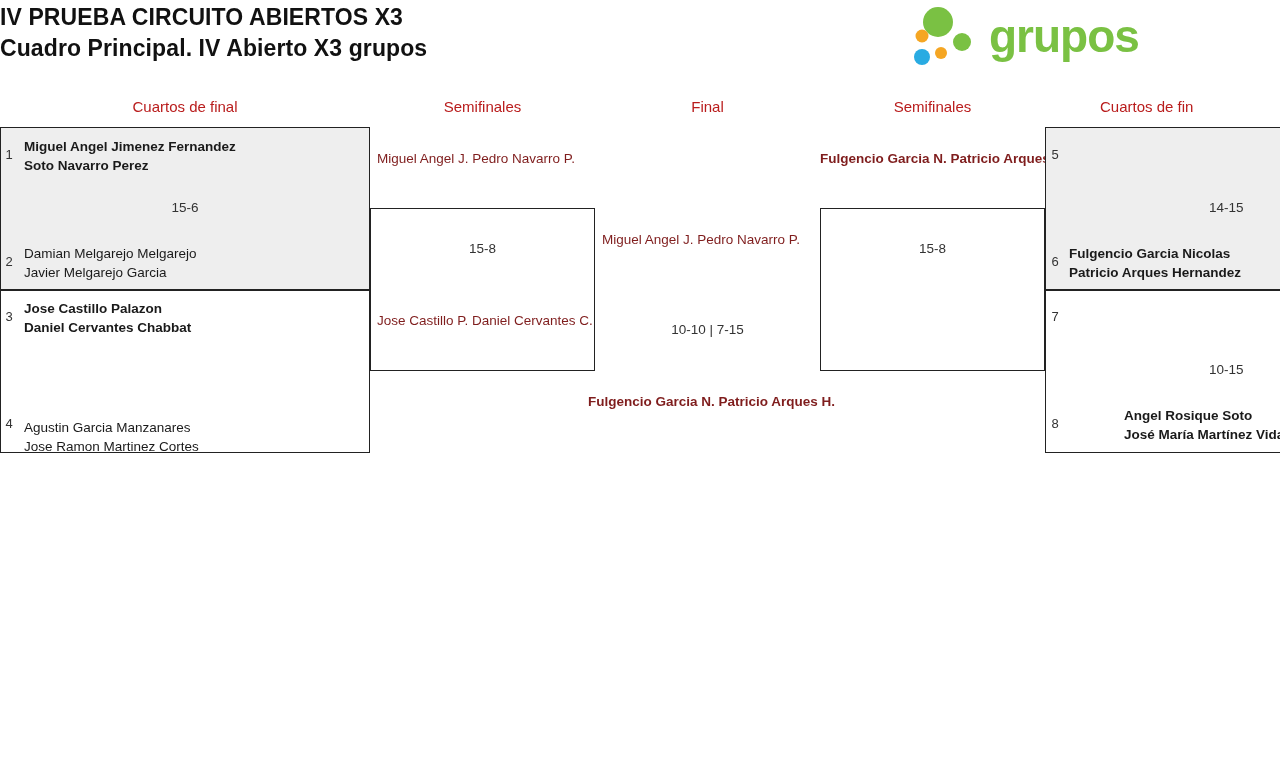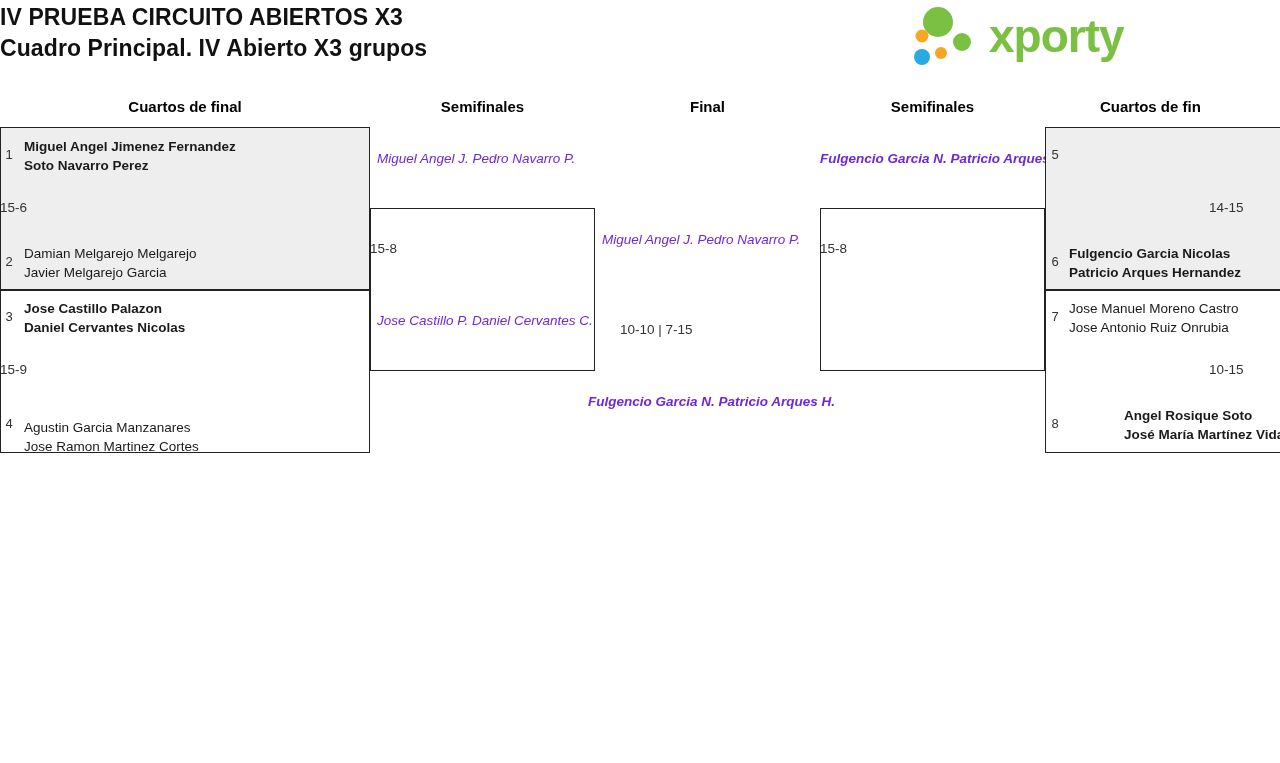--- a/index.html
+++ b/index.html
@@ -51,22 +51,22 @@
     font-weight: bold;
     color: #7ac143;
     letter-spacing: -1px;
     line-height: 52px;
   }
 
   
   .round-label {
     position: absolute;
     font-size: 15px;
-    font-weight: bold;
-    color: #000000;
+    font-weight: normal;
+    color: #b91c1c;
     text-align: center;
     white-space: nowrap;
   }
 
   
   .bracket { position: absolute; top: 0; left: 0; width: 1280px; height: 763px; }
 
   .match-box {
     position: absolute;
     box-sizing: border-box;
@@ -93,29 +93,28 @@
   .team.win { font-weight: bold; }
   .team .p1 { display: block; }
   .team .p2 { display: block; }
 
   .score {
     position: absolute;
     font-size: 13.5px;
     color: #333333;
     white-space: nowrap;
   }
-  .score.center { text-align: left; }
+  .score.center { text-align: center; }
 
   .adv {
     position: absolute;
     font-size: 13.5px;
     line-height: 19px;
-    color: #6d28d9;
-    white-space: nowrap;
-    font-style: italic;
+    color: #7f1d1d;
+    white-space: nowrap;
   }
   .adv.right { text-align: right; }
   .adv.bold { font-weight: bold; }
 </style>
 </head>
 <body>
 
 <div class="header">
   <div class="title-block">
     <span class="title-line">IV PRUEBA CIRCUITO ABIERTOS X3</span>
@@ -123,21 +122,21 @@
   </div>
 
   <div class="logo">
     <svg width="75" height="62" viewBox="0 0 75 62" style="position:absolute;left:0;top:2px;">
       <circle cx="24" cy="16" r="15" fill="#7ac143"></circle>
       <circle cx="8" cy="30" r="6.5" fill="#f5a623"></circle>
       <circle cx="48" cy="36" r="9" fill="#7ac143"></circle>
       <circle cx="27" cy="47" r="6" fill="#f5a623"></circle>
       <circle cx="8" cy="51" r="8" fill="#29abe2"></circle>
     </svg>
-    <span class="logo-word">xporty</span>
+    <span class="logo-word">grupos</span>
   </div>
 </div>
 
 <div class="round-label" style="left:60px; top:98px; width:250px;">Cuartos de final</div>
 <div class="round-label" style="left:370px; top:98px; width:225px;">Semifinales</div>
 <div class="round-label" style="left:620px; top:98px; width:175px;">Final</div>
 <div class="round-label" style="left:820px; top:98px; width:225px;">Semifinales</div>
 <div class="round-label" style="left:1100px; top:98px; width:240px; text-align:left;">Cuartos de fin</div>
 
 <div class="bracket">
@@ -154,23 +153,22 @@
   <div class="team" style="left:24px; top:244px;">
     <span class="p1">Damian Melgarejo Melgarejo</span>
     <span class="p2">Javier Melgarejo Garcia</span>
   </div>
 
   <div class="match-box" style="left:0px; top:290px; width:370px; height:163px;">
   </div>
   <div class="seed" style="left:0px; top:309px;">3</div>
   <div class="team win" style="left:24px; top:299px;">
     <span class="p1">Jose Castillo Palazon</span>
-    <span class="p2">Daniel Cervantes Nicolas</span>
-  </div>
-  <div class="score center" style="left:0px; top:362px; width:370px;">15-9</div>
+    <span class="p2">Daniel Cervantes Chabbat</span>
+  </div>
   <div class="seed" style="left:0px; top:416px;">4</div>
   <div class="team" style="left:24px; top:418px;">
     <span class="p1">Agustin Garcia Manzanares</span>
     <span class="p2">Jose Ramon Martinez Cortes</span>
   </div>
 
   <div class="adv" style="left:377px; top:149px;">
     <span class="p1">Miguel Angel J.</span>
     <span class="p2">Pedro Navarro P.</span>
   </div>
@@ -202,24 +200,20 @@
   <div class="seed" style="left:1046px; top:147px;">5</div>
   <div class="score" style="left:1209px; top:200px;">14-15</div>
   <div class="seed" style="left:1046px; top:254px;">6</div>
   <div class="team win" style="left:1069px; top:244px;">
     <span class="p1">Fulgencio Garcia Nicolas</span>
     <span class="p2">Patricio Arques Hernandez</span>
   </div>
 
   <div class="match-box" style="left:1045px; top:290px; width:280px; height:163px;"></div>
   <div class="seed" style="left:1046px; top:309px;">7</div>
-  <div class="team" style="left:1069px; top:299px;">
-    <span class="p1">Jose Manuel Moreno Castro</span>
-    <span class="p2">Jose Antonio Ruiz Onrubia</span>
-  </div>
   <div class="score" style="left:1209px; top:362px;">10-15</div>
   <div class="seed" style="left:1046px; top:416px;">8</div>
   <div class="team win" style="left:1124px; top:406px;">
     <span class="p1">Angel Rosique Soto</span>
     <span class="p2">José María Martínez Vidal</span>
   </div>
 
 </div>
 
 </body></html>

